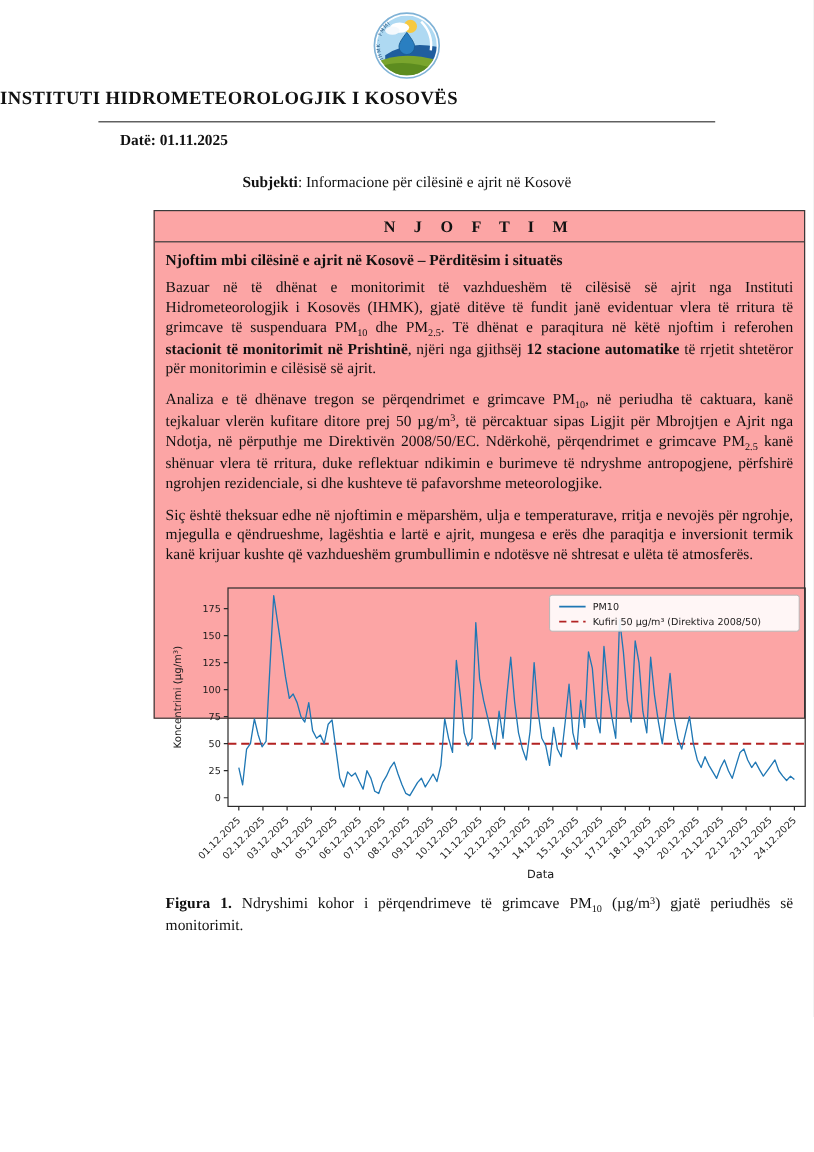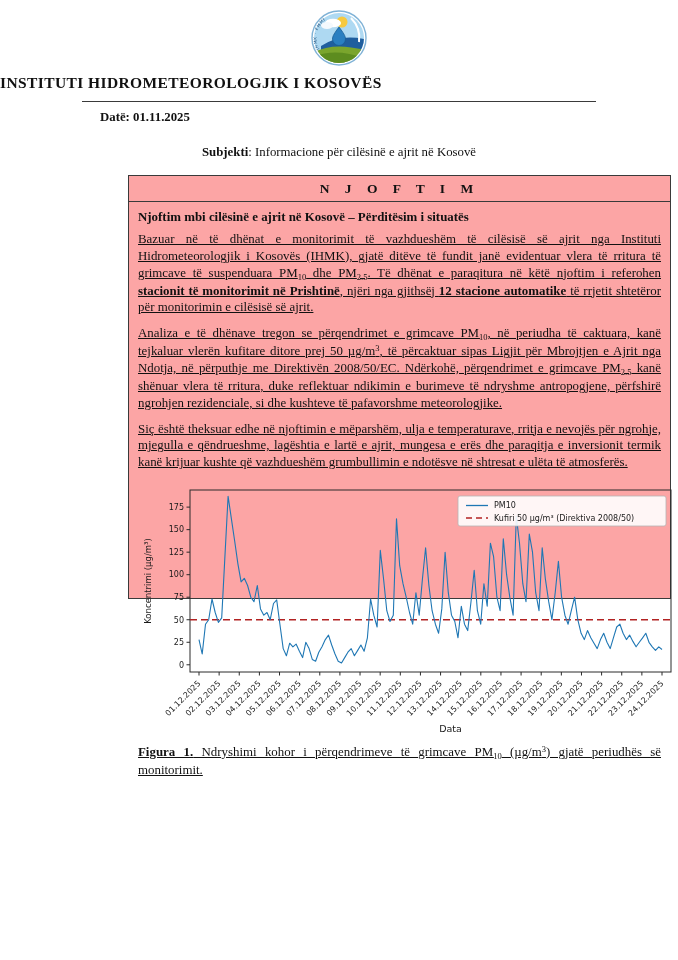--- a/index.html
+++ b/index.html
@@ -27,21 +27,21 @@
     position:absolute;left:84px;top:175px;width:543px;height:424px;
     border:1.2px solid #3a3a3a;box-sizing:border-box;background:#fca5a5;margin-left:44px;
   }
   .notice-title{
     text-align:center;font-weight:bold;font-size:13.5px;letter-spacing:6px;
     padding:5px 0 4px 0;border-bottom:1.2px solid #3a3a3a;
   }
   .notice-body{padding:6px 9px 0 9px;}
   .notice-heading{font-weight:bold;font-size:12.9px;margin:2px 0 6px 0;}
   .notice-body p{
-    font-size:12.9px;line-height:1.30;text-align:justify;margin:0 0 9px 0;text-decoration:underline;
+    font-size:12.9px;line-height:1.30;text-align:justify;margin:0 0 9px 0;
   }
   .seg-b{font-weight:bold;}
   .seg-sub{font-size:8.5px;vertical-align:-3px;}
   .seg-sup{font-size:8.5px;vertical-align:4px;}
   .chart-wrap{text-align:center;margin:2px 0 2px 0;}
   .caption{margin-top:2px !important;}
   svg text{font-family:"DejaVu Sans", sans-serif;}
 </style>
 </head>
 <body>

